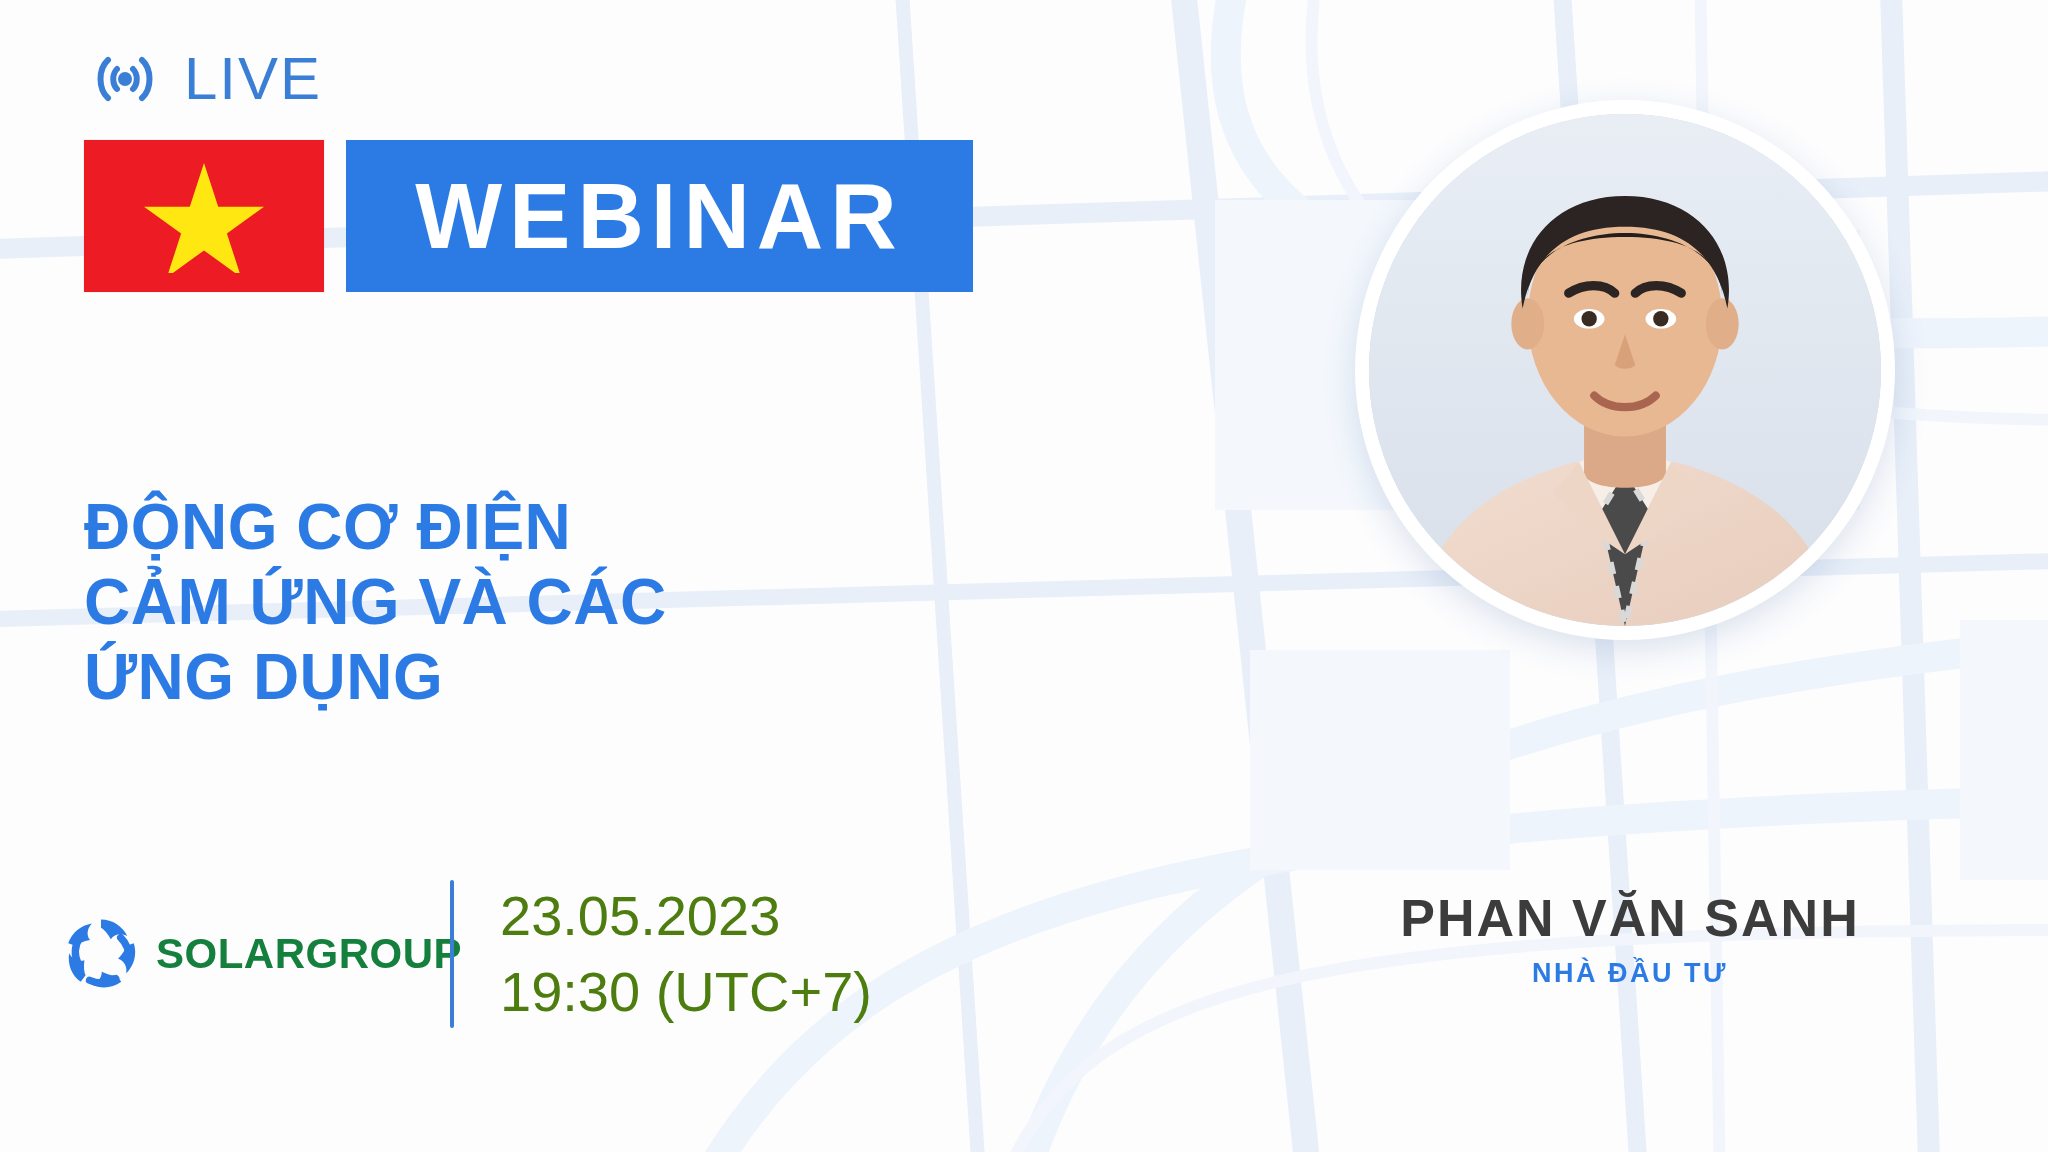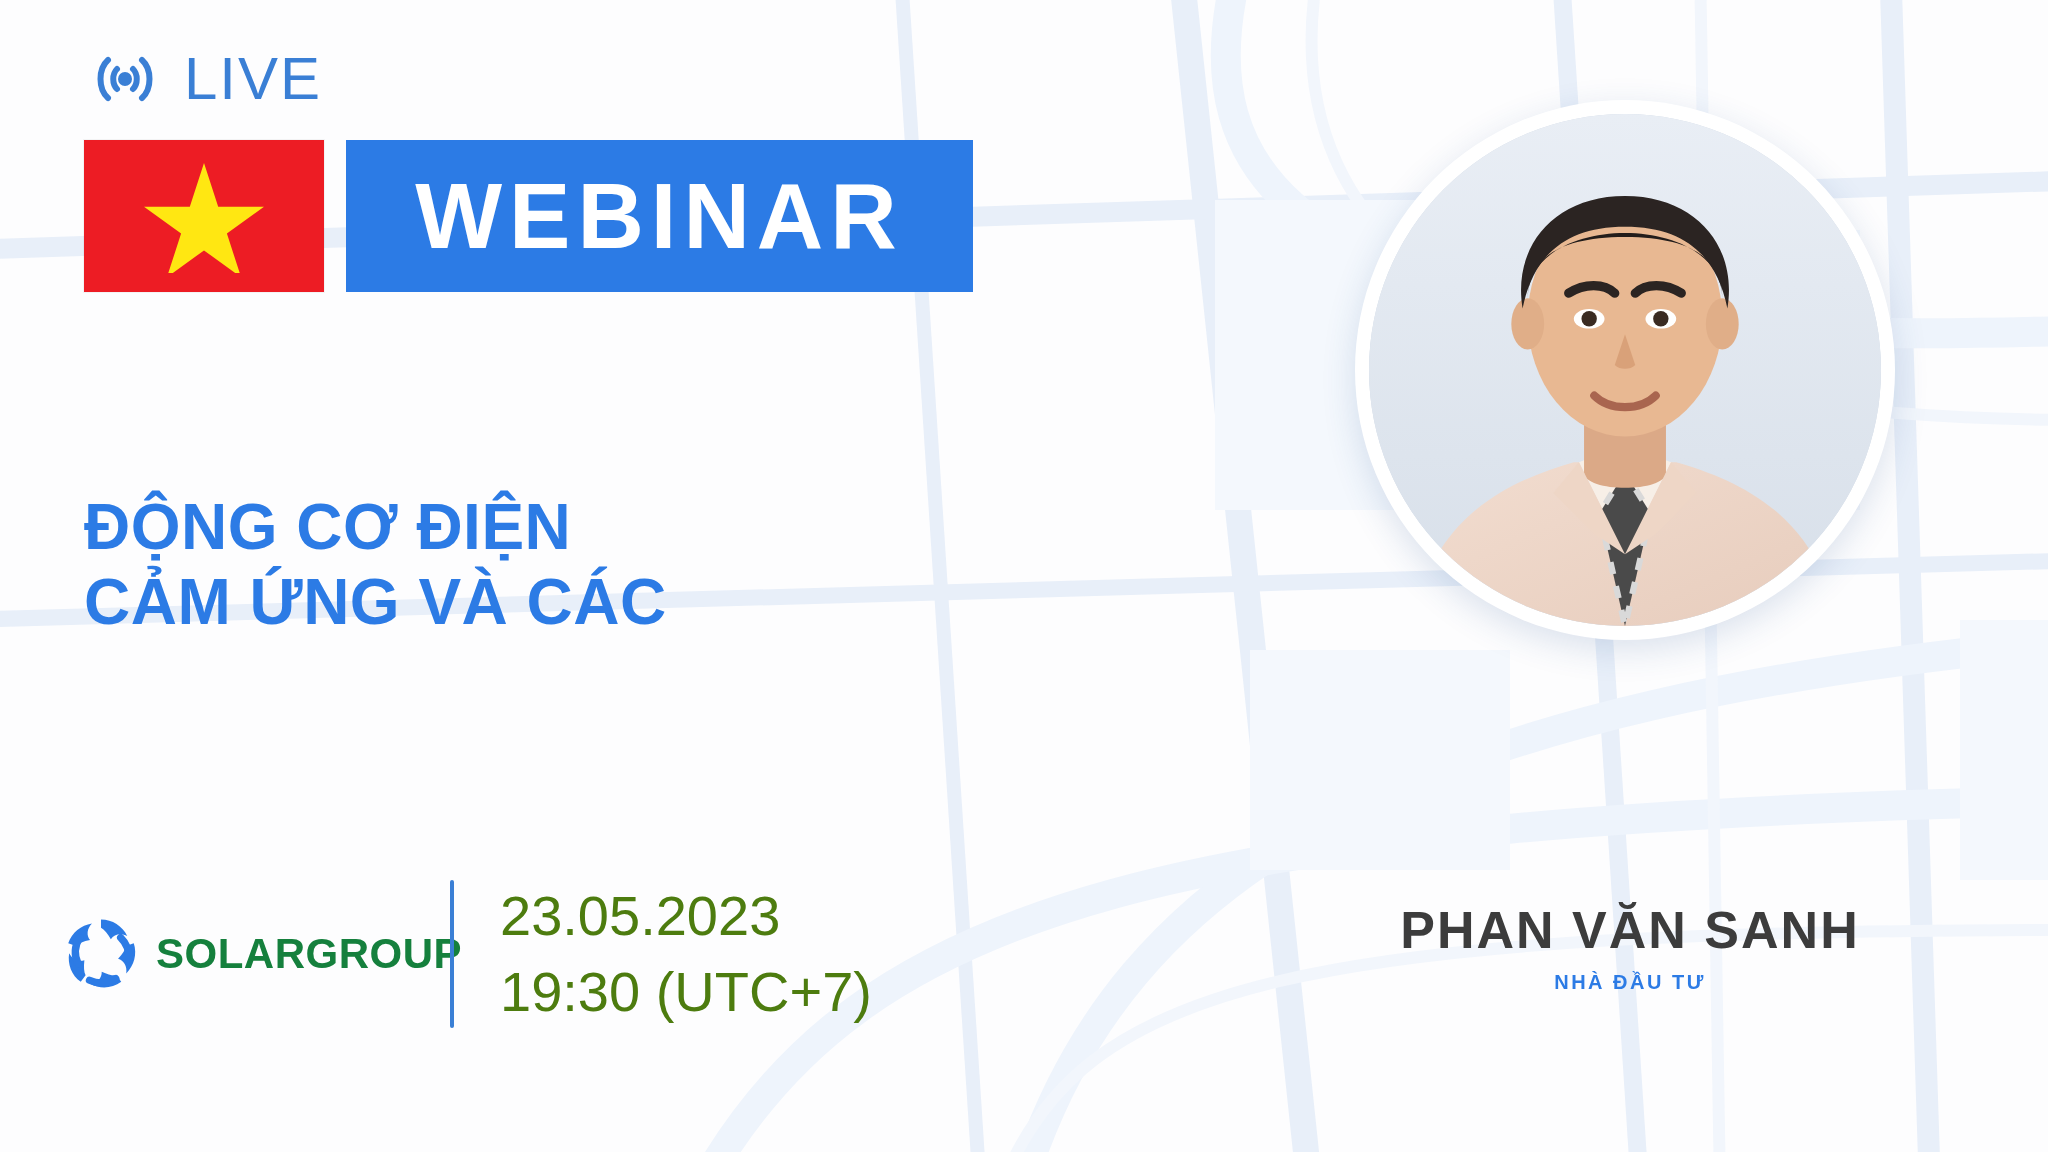--- a/index.html
+++ b/index.html
@@ -81,28 +81,28 @@
     box-shadow:0 10px 34px rgba(40,80,140,.16);
     padding:14px;box-sizing:border-box;
   }
   #portrait{
     width:100%;height:100%;border-radius:50%;overflow:hidden;
     position:relative;background:#cfd8e4;
   }
   #portrait svg{display:block;width:100%;height:100%;}
   #speaker{
     position:absolute;left:1390px;top:890px;z-index:5;
-    width:480px;text-align:center;margin-top:12px;
+    width:480px;text-align:center;
   }
   #speaker-name{
     color:#3c3c3c;font-size:52px;font-weight:700;letter-spacing:2px;
     line-height:1.1;white-space:nowrap;
   }
   #speaker-role{
-    color:#2C7BE5;font-size:20px;font-weight:700;letter-spacing:2.5px;
+    color:#2C7BE5;font-size:27px;font-weight:700;letter-spacing:2.5px;
     margin-top:12px;line-height:1.1;white-space:nowrap;
   }
 </style>
 </head>
 <body>
 
 <div id="banner">
 
   <svg id="map-bg" viewBox="0 0 2048 1152" preserveAspectRatio="none">
     <rect x="0" y="0" width="2048" height="1152" fill="#fdfdfe"></rect>
@@ -152,20 +152,21 @@
       </svg>
     </div>
     <div id="webinar-box">
       <span id="webinar-text">WEBINAR</span>
     </div>
   </div>
 
   <div id="title">
     <div>ĐỘNG CƠ ĐIỆN</div>
     <div>CẢM ỨNG VÀ CÁC</div>
+    <div>ỨNG DỤNG</div>
   </div>
 
   <div id="bottom">
     <div id="logo">
       <svg id="logo-mark" viewBox="0 0 100 100">
         <g fill="#2C7BE5">
           <g transform="rotate(0 50 50)">
             <path d="M50 8 C64 8 76 16 82 28 C74 24 66 26 62 32 C58 25 54 20 50 18 Z"></path>
           </g>
           <g transform="rotate(72 50 50)">

